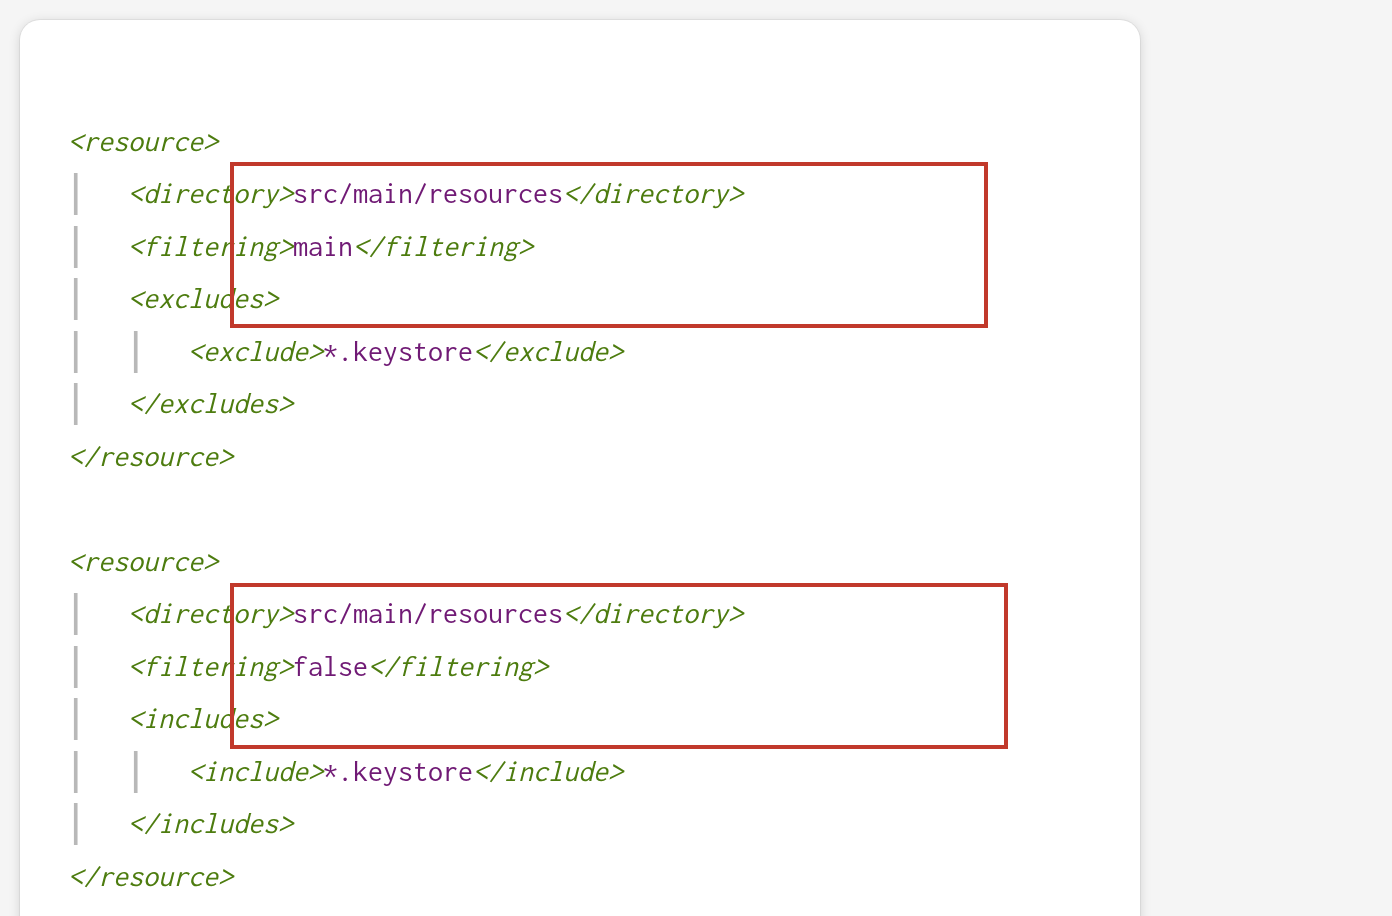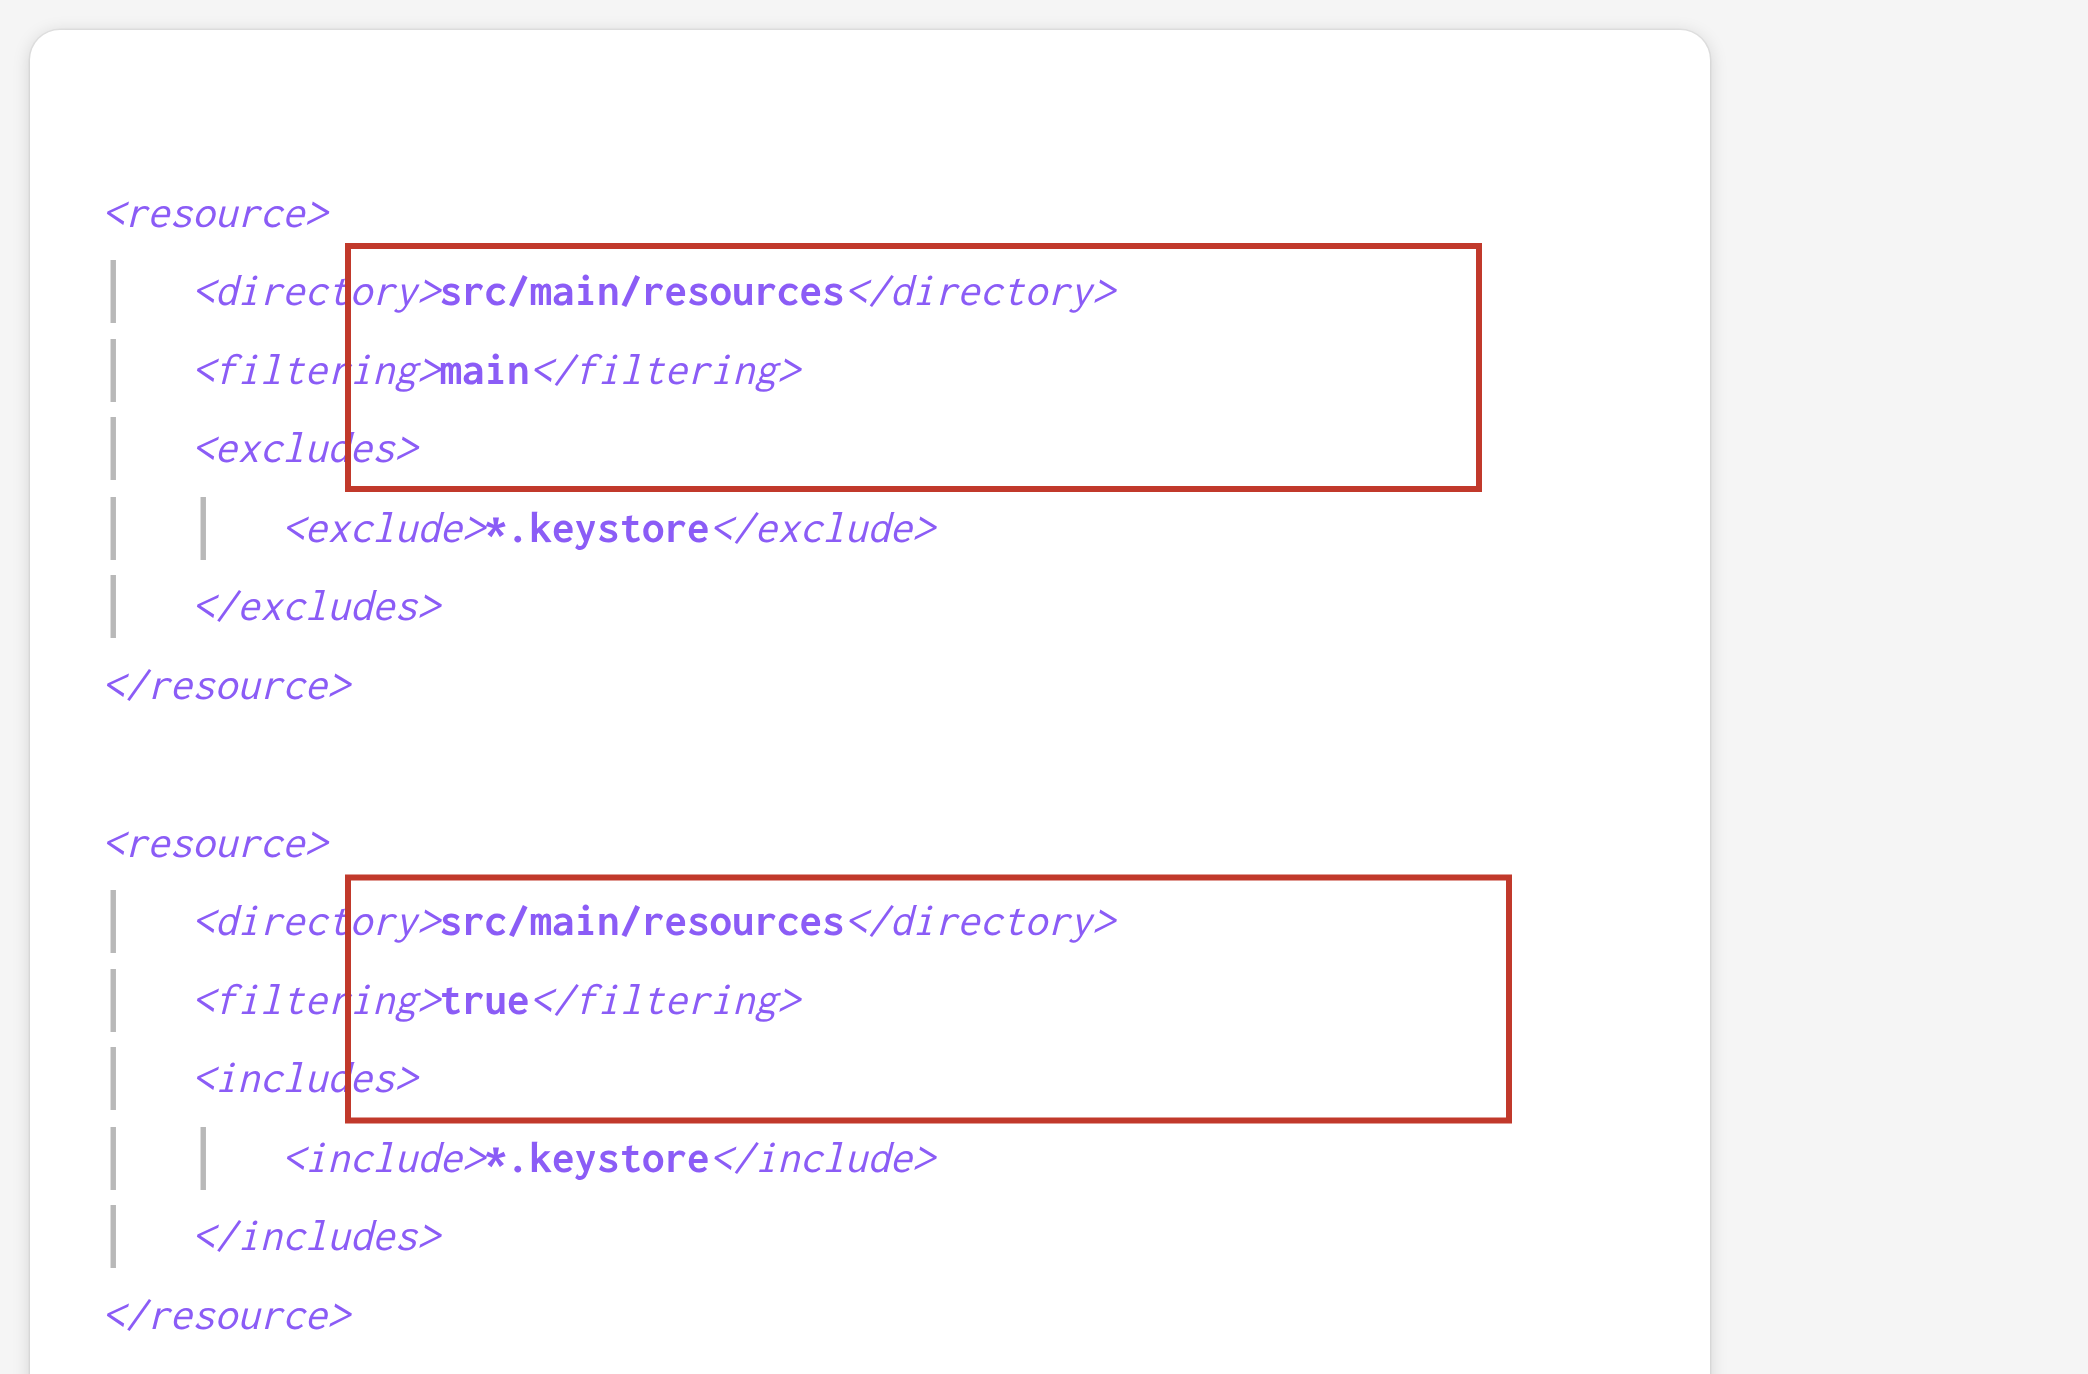--- a/index.html
+++ b/index.html
@@ -29,27 +29,26 @@
     .code {
       font-size: 30px;
       line-height: 1.75;
       font-style: italic;
       color: #1a1a1a;
       white-space: pre;
       position: relative;
     }
 
     .tag {
-      color: #8b5cf6;
+      color: #4d7c0f;
     }
 
     .txt {
       font-style: normal;
-      color: #8b5cf6;
-      font-weight: bold;
+      color: #701a75;
     }
 
     .guide {
       color: #b8b8b8;
       font-style: normal;
     }
 
     .highlight-box {
       position: absolute;
       border: 4px solid #c1392b;
@@ -78,18 +77,18 @@
 <span class="tag">&lt;resource&gt;</span>
 <span class="guide">│   </span><span class="tag">&lt;directory&gt;</span><span class="txt">src/main/resources</span><span class="tag">&lt;/directory&gt;</span>
 <span class="guide">│   </span><span class="tag">&lt;filtering&gt;</span><span class="txt">main</span><span class="tag">&lt;/filtering&gt;</span>
 <span class="guide">│   </span><span class="tag">&lt;excludes&gt;</span>
 <span class="guide">│   │   </span><span class="tag">&lt;exclude&gt;</span><span class="txt">*.keystore</span><span class="tag">&lt;/exclude&gt;</span>
 <span class="guide">│   </span><span class="tag">&lt;/excludes&gt;</span>
 <span class="tag">&lt;/resource&gt;</span>
 
 <span class="tag">&lt;resource&gt;</span>
 <span class="guide">│   </span><span class="tag">&lt;directory&gt;</span><span class="txt">src/main/resources</span><span class="tag">&lt;/directory&gt;</span>
-<span class="guide">│   </span><span class="tag">&lt;filtering&gt;</span><span class="txt">true</span><span class="tag">&lt;/filtering&gt;</span>
+<span class="guide">│   </span><span class="tag">&lt;filtering&gt;</span><span class="txt">false</span><span class="tag">&lt;/filtering&gt;</span>
 <span class="guide">│   </span><span class="tag">&lt;includes&gt;</span>
 <span class="guide">│   │   </span><span class="tag">&lt;include&gt;</span><span class="txt">*.keystore</span><span class="tag">&lt;/include&gt;</span>
 <span class="guide">│   </span><span class="tag">&lt;/includes&gt;</span>
 <span class="tag">&lt;/resource&gt;</span><div class="highlight-box hb1"></div><div class="highlight-box hb2"></div></div>
 </div>
 
 </body></html>

